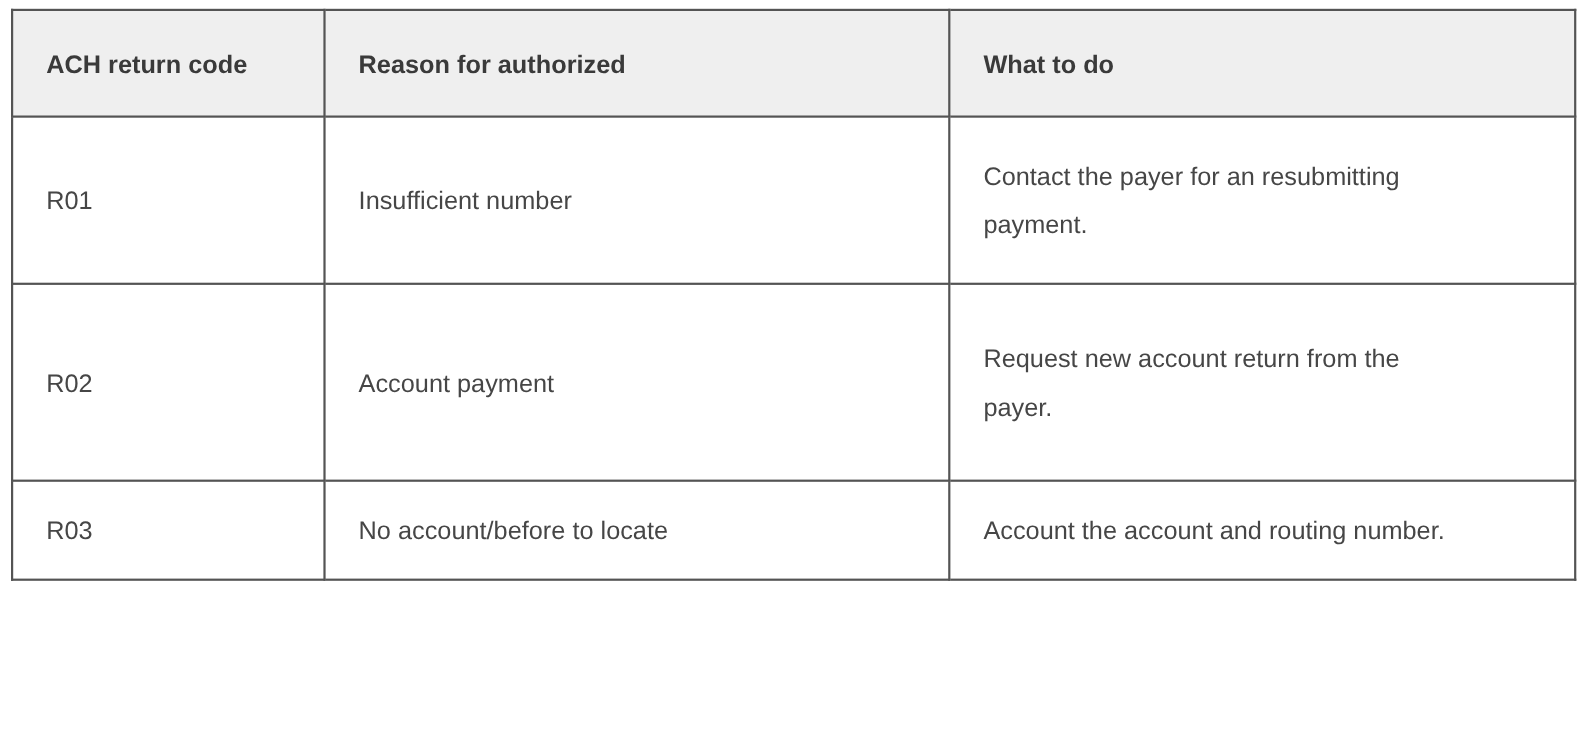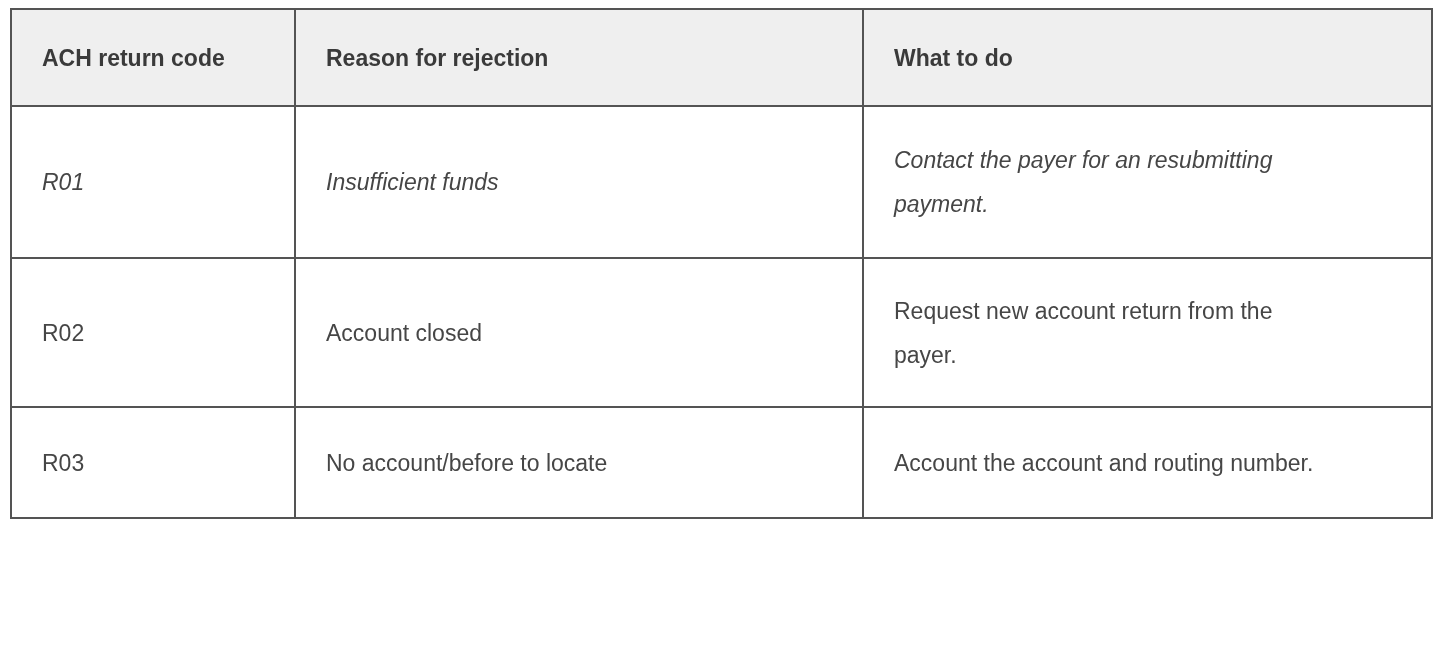--- a/index.html
+++ b/index.html
@@ -35,57 +35,57 @@
     line-height: 44px;
     color: #464646;
     font-weight: 400;
   }
   .ach-table thead th {
     background: #efefef;
     color: #3a3a3a;
     font-weight: 600;
   }
   .ach-table thead tr { height: 97px; }
-  .ach-table tbody tr:nth-child(1) { height: 152px; font-style: italic; }
-  .ach-table tbody tr:nth-child(2) { height: 149px; border-radius: 24px; }
-  .ach-table tbody tr:nth-child(3) { height: 111px; }
+  .ach-table tbody tr:nth-child(1) { height: 152px; }
+  .ach-table tbody tr:nth-child(2) { height: 179px; border-radius: 24px; }
+  .ach-table tbody tr:nth-child(3) { height: 90px; }
   .ach-table tbody tr:nth-child(4) { height: 148px; }
 
   .action-text {
     max-width: 440px;
   }
 </style>
 </head>
 <body>
 
 <div class="page">
   <table class="ach-table">
     <colgroup>
       <col class="col-code">
       <col class="col-reason">
       <col class="col-action">
     </colgroup>
     <thead>
       <tr>
         <th>ACH return code</th>
-        <th>Reason for rejection</th>
+        <th>Reason for authorized</th>
         <th>What to do</th>
       </tr>
     </thead>
     <tbody>
       <tr>
         <td>R01</td>
-        <td>Insufficient funds</td>
+        <td>Insufficient number</td>
         <td>
           <div class="action-text">Contact the payer for an resubmitting payment.</div>
         </td>
       </tr>
       <tr>
         <td>R02</td>
-        <td>Account closed</td>
+        <td>Account payment</td>
         <td>
           <div class="action-text">Request new account return from the payer.</div>
         </td>
       </tr>
       <tr>
         <td>R03</td>
         <td>No account/before to locate</td>
         <td>
           <div class="action-text">Account the account and routing number.</div>
         </td>

